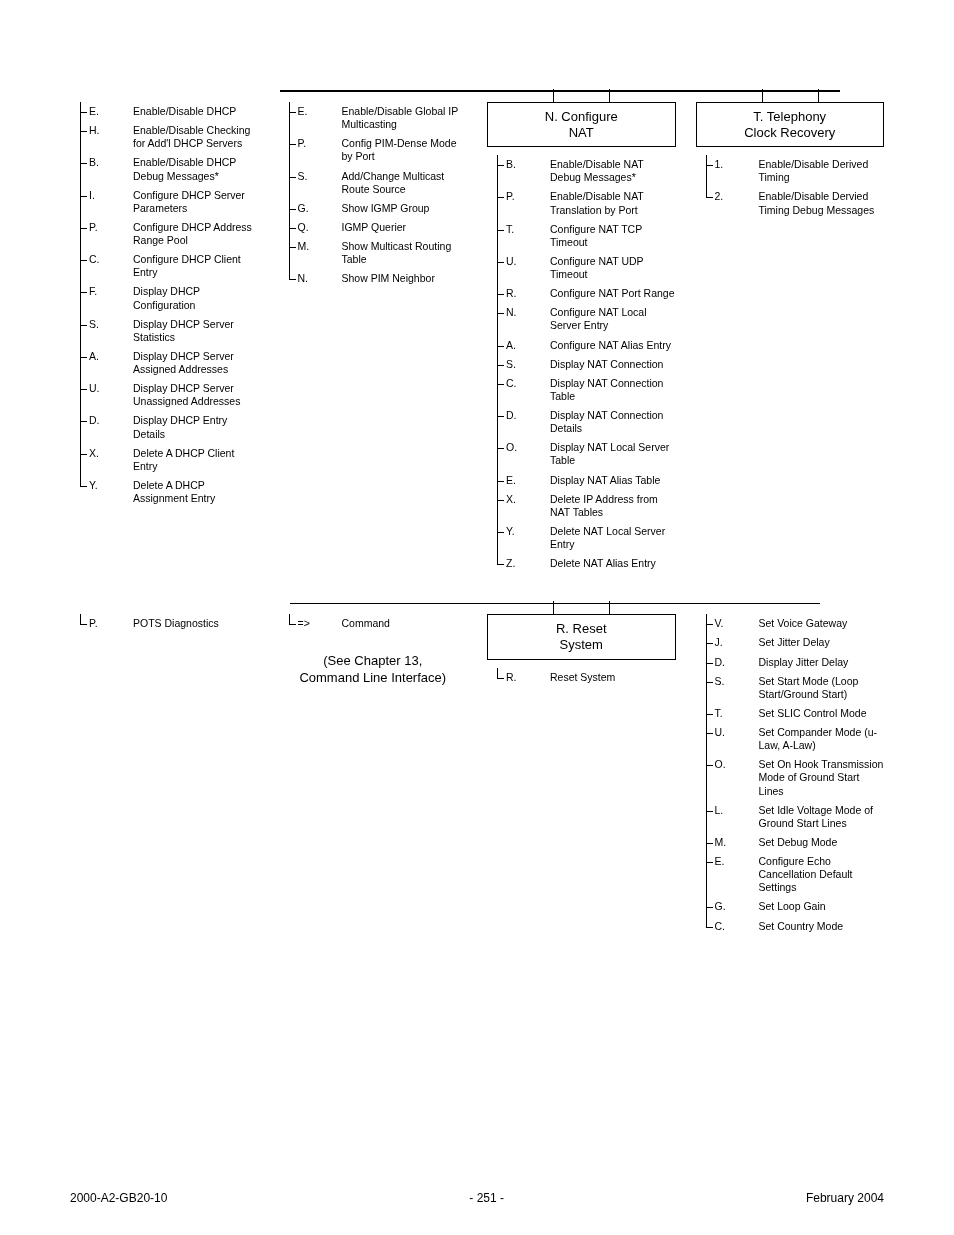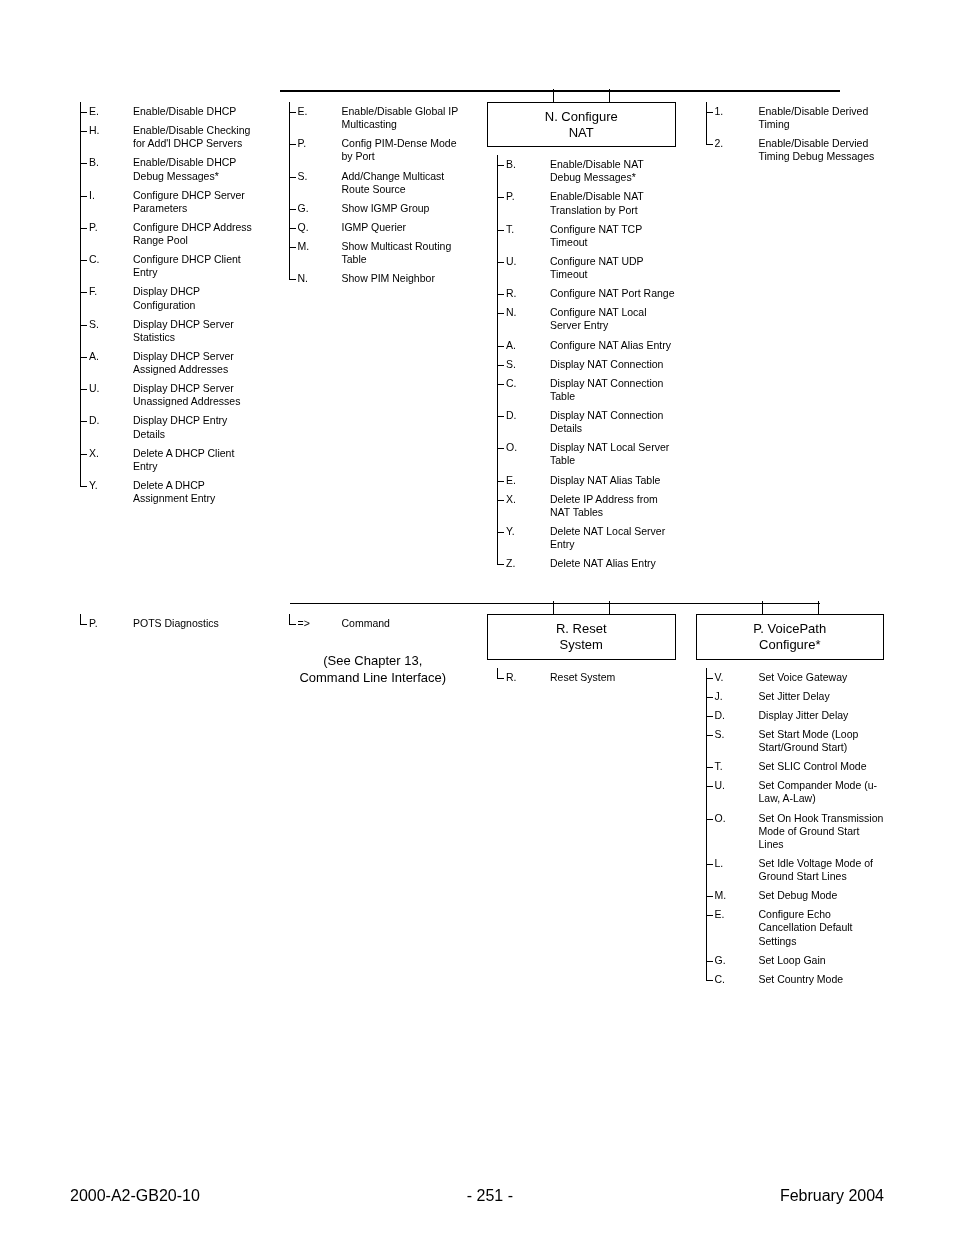--- a/index.html
+++ b/index.html
@@ -103,21 +103,21 @@
     margin-top:20px;
     line-height:1.3;
   }
   .footer{
     position:absolute;
     bottom:30px;
     left:70px;
     right:70px;
     display:flex;
     justify-content:space-between;
-    font-size:16px;
+    font-size:12px;
     font-family:Arial,Helvetica,sans-serif;
   }
   .row-rule{
     border-top:1px solid #000;
     width:530px;
     margin-left:220px;
     margin-top:25px;
     margin-bottom:10px;
     position:relative;
   }
@@ -277,20 +277,21 @@
             <span class="key">Y.</span>
             <span class="txt">Delete NAT Local Server Entry</span>
           </div>
           <div class="item">
             <span class="key">Z.</span>
             <span class="txt">Delete NAT Alias Entry</span>
           </div>
         </div>
       </div>
       <div class="col">
+        <div class="header-box">T. Telephony<br>Clock Recovery</div>
         <div class="items">
           <div class="item">
             <span class="key">1.</span>
             <span class="txt">Enable/Disable Derived Timing</span>
           </div>
           <div class="item">
             <span class="key">2.</span>
             <span class="txt">Enable/Disable Dervied Timing Debug Messages</span>
           </div>
         </div>
@@ -320,21 +321,20 @@
       <div class="col">
         <div class="header-box">R. Reset<br>System</div>
         <div class="items">
           <div class="item">
             <span class="key">R.</span>
             <span class="txt">Reset System</span>
           </div>
         </div>
       </div>
       <div class="col">
-        <div class="header-box">P. VoicePath<br>Configure*</div>
         <div class="items">
           <div class="item">
             <span class="key">V.</span>
             <span class="txt">Set Voice Gateway</span>
           </div>
           <div class="item">
             <span class="key">J.</span>
             <span class="txt">Set Jitter Delay</span>
           </div>
           <div class="item">

